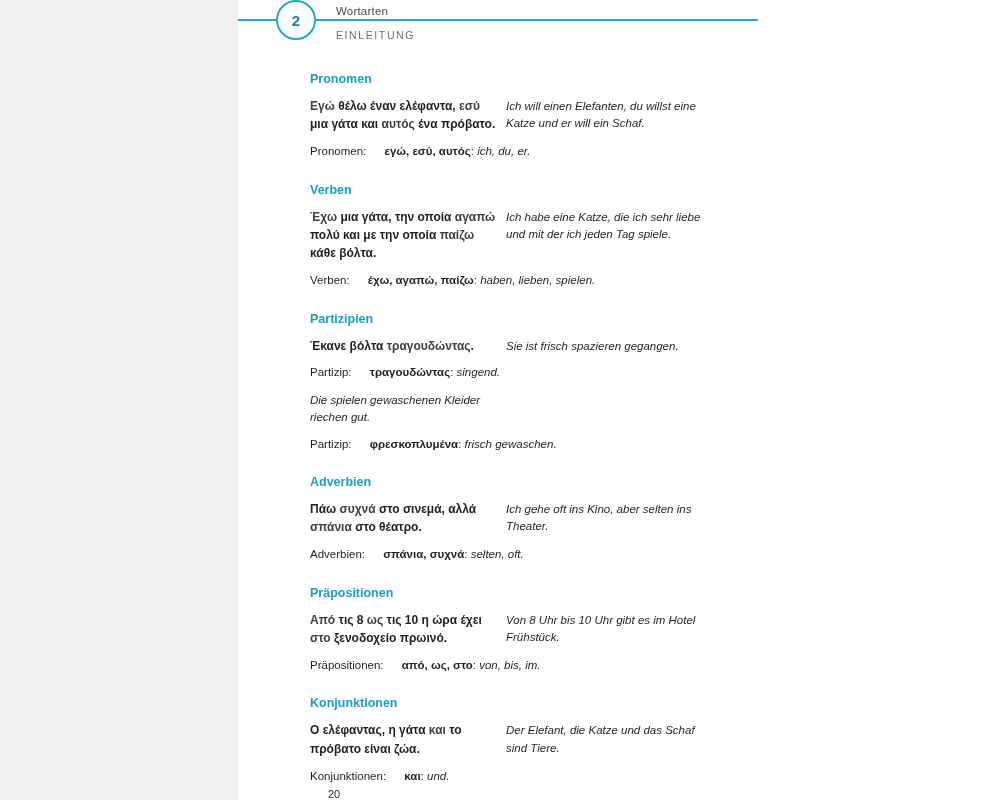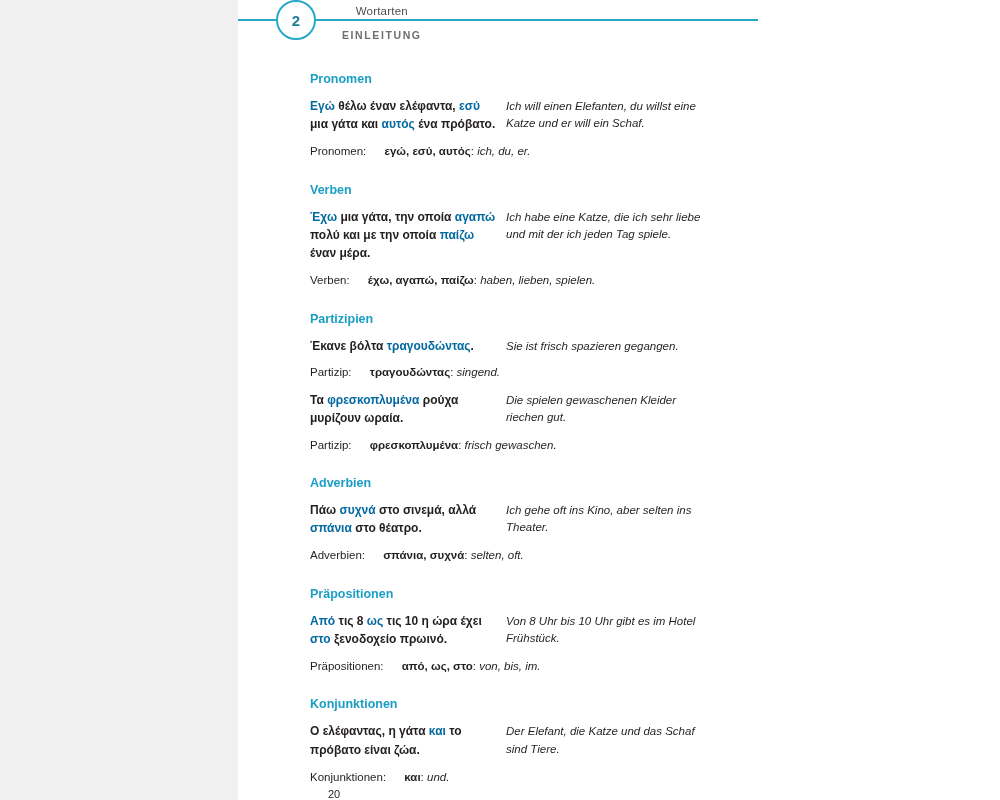--- a/index.html
+++ b/index.html
@@ -66,33 +66,32 @@
     box-sizing: border-box;
     display: flex;
     align-items: center;
     justify-content: center;
     font-size: 15px;
     font-weight: bold;
     color: #1f7f99;
   }
   .header-titles {
     position: absolute;
-    left: 104px;
+    left: 98px;
     top: 5px;
-    text-align: center;
   }
   .header-title {
     font-size: 11.5px;
     color: #4d4d4d;
     letter-spacing: 0.2px;
   }
   .header-sub {
     margin-top: 12px;
     font-size: 10.5px;
-    font-weight: bold;
+    font-weight: normal;
     letter-spacing: 1.6px;
     color: #6d6e71;
   }
 
   
   .body {
     position: absolute;
     left: 310px;
     top: 72px;
     width: 620px;
@@ -115,21 +114,21 @@
     align-items: flex-start;
   }
   .gr {
     width: 190px;
     font-size: 12px;
     font-weight: bold;
     line-height: 1.52;
     color: #231f20;
     padding-right: 6px;
   }
-  .gr .hl { color: #0369a1; }
+  .gr .hl { color: #404040; }
   .de {
     width: 205px;
     font-size: 11.5px;
     font-style: italic;
     line-height: 1.50;
     color: #231f20;
     padding-top: 1px;
   }
   .note {
     font-size: 11.5px;
@@ -172,38 +171,37 @@
             <div class="gr"><span class="hl">Εγώ </span><span>θέλω έναν ελέφαντα, </span><span class="hl">εσύ </span><span>μια γάτα και </span><span class="hl">αυτός </span><span>ένα πρόβατο.</span></div>
             <div class="de">Ich will einen Elefanten, du willst eine Katze und er will ein Schaf.</div>
           </div>
         </div>
         <div class="note"><span>Pronomen: </span><b>εγώ, εσύ, αυτός</b><span>: </span><i>ich, du, er.</i></div>
       </div>
       <div class="section">
         <div class="sec-title">Verben</div>
         <div class="block">
           <div class="row">
-            <div class="gr"><span class="hl">Έχω </span><span>μια γάτα, την οποία </span><span class="hl">αγαπώ </span><span>πολύ και με την οποία </span><span class="hl">παίζω </span><span>έναν μέρα.</span></div>
+            <div class="gr"><span class="hl">Έχω </span><span>μια γάτα, την οποία </span><span class="hl">αγαπώ </span><span>πολύ και με την οποία </span><span class="hl">παίζω </span><span>κάθε βόλτα.</span></div>
             <div class="de">Ich habe eine Katze, die ich sehr liebe und mit der ich jeden Tag spiele.</div>
           </div>
         </div>
         <div class="note"><span>Verben: </span><b>έχω, αγαπώ, παίζω</b><span>: </span><i>haben, lieben, spielen.</i></div>
       </div>
       <div class="section">
         <div class="sec-title">Partizipien</div>
         <div class="block">
           <div class="row">
             <div class="gr"><span>Έκανε βόλτα </span><span class="hl">τραγουδώντας</span><span>.</span></div>
             <div class="de">Sie ist frisch spazieren gegangen.</div>
           </div>
           <div class="note"><span>Partizip: </span><b>τραγουδώντας</b><span>: </span><i>singend.</i></div>
         </div>
         <div class="block">
           <div class="row">
-            <div class="gr"><span>Τα </span><span class="hl">φρεσκοπλυμένα </span><span>ρούχα μυρίζουν ωραία.</span></div>
             <div class="de">Die spielen gewaschenen Kleider riechen gut.</div>
           </div>
           <div class="note"><span>Partizip: </span><b>φρεσκοπλυμένα</b><span>: </span><i>frisch gewaschen.</i></div>
         </div>
       </div>
       <div class="section">
         <div class="sec-title">Adverbien</div>
         <div class="block">
           <div class="row">
             <div class="gr"><span>Πάω </span><span class="hl">συχνά </span><span>στο σινεμά, αλλά </span><span class="hl">σπάνια </span><span>στο θέατρο.</span></div>

